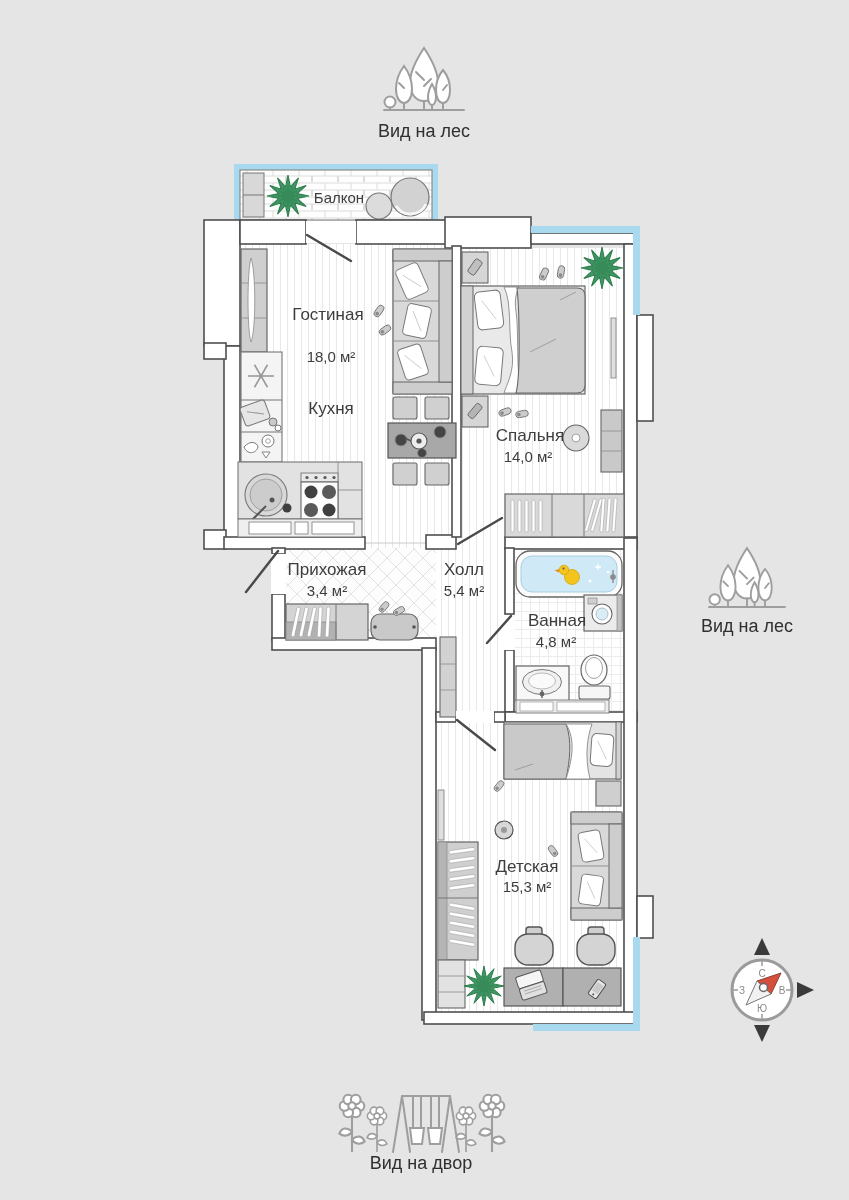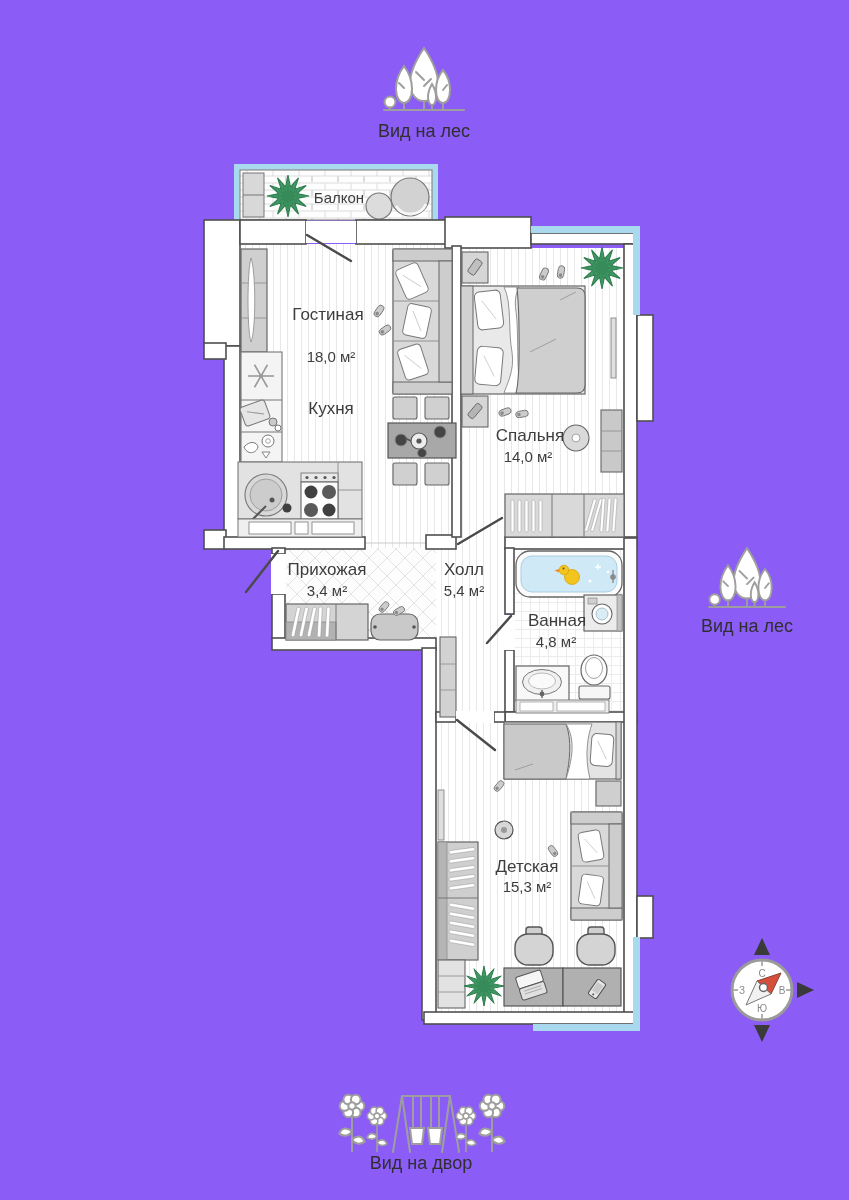--- a/index.html
+++ b/index.html
@@ -1,16 +1,16 @@
 <!DOCTYPE html>
 <html><head>
 <meta charset="utf-8">
 <style>
   html,body{margin:0;padding:0;background:#fff;}
-  .stage{position:relative;width:849px;height:1200px;margin:0 auto;background:#8b5cf6;overflow:hidden;}
+  .stage{position:relative;width:849px;height:1200px;margin:0 auto;background:#e5e5e5;overflow:hidden;}
   svg{display:block;}
   .room-name{font-family:"Liberation Sans",sans-serif;font-size:17px;fill:#3d3d3d;}
   .room-area{font-family:"Liberation Sans",sans-serif;font-size:15px;fill:#3d3d3d;}
   .balc-name{font-family:"Liberation Sans",sans-serif;font-size:15px;fill:#3d3d3d;}
   .view-label{font-family:"Liberation Sans",sans-serif;font-size:18px;fill:#2f2f2f;}
   .compass-letter{font-family:"Liberation Sans",sans-serif;font-size:10px;fill:#8a8a8a;}
   text{text-anchor:middle;}
 </style>
 </head>
 <body>

